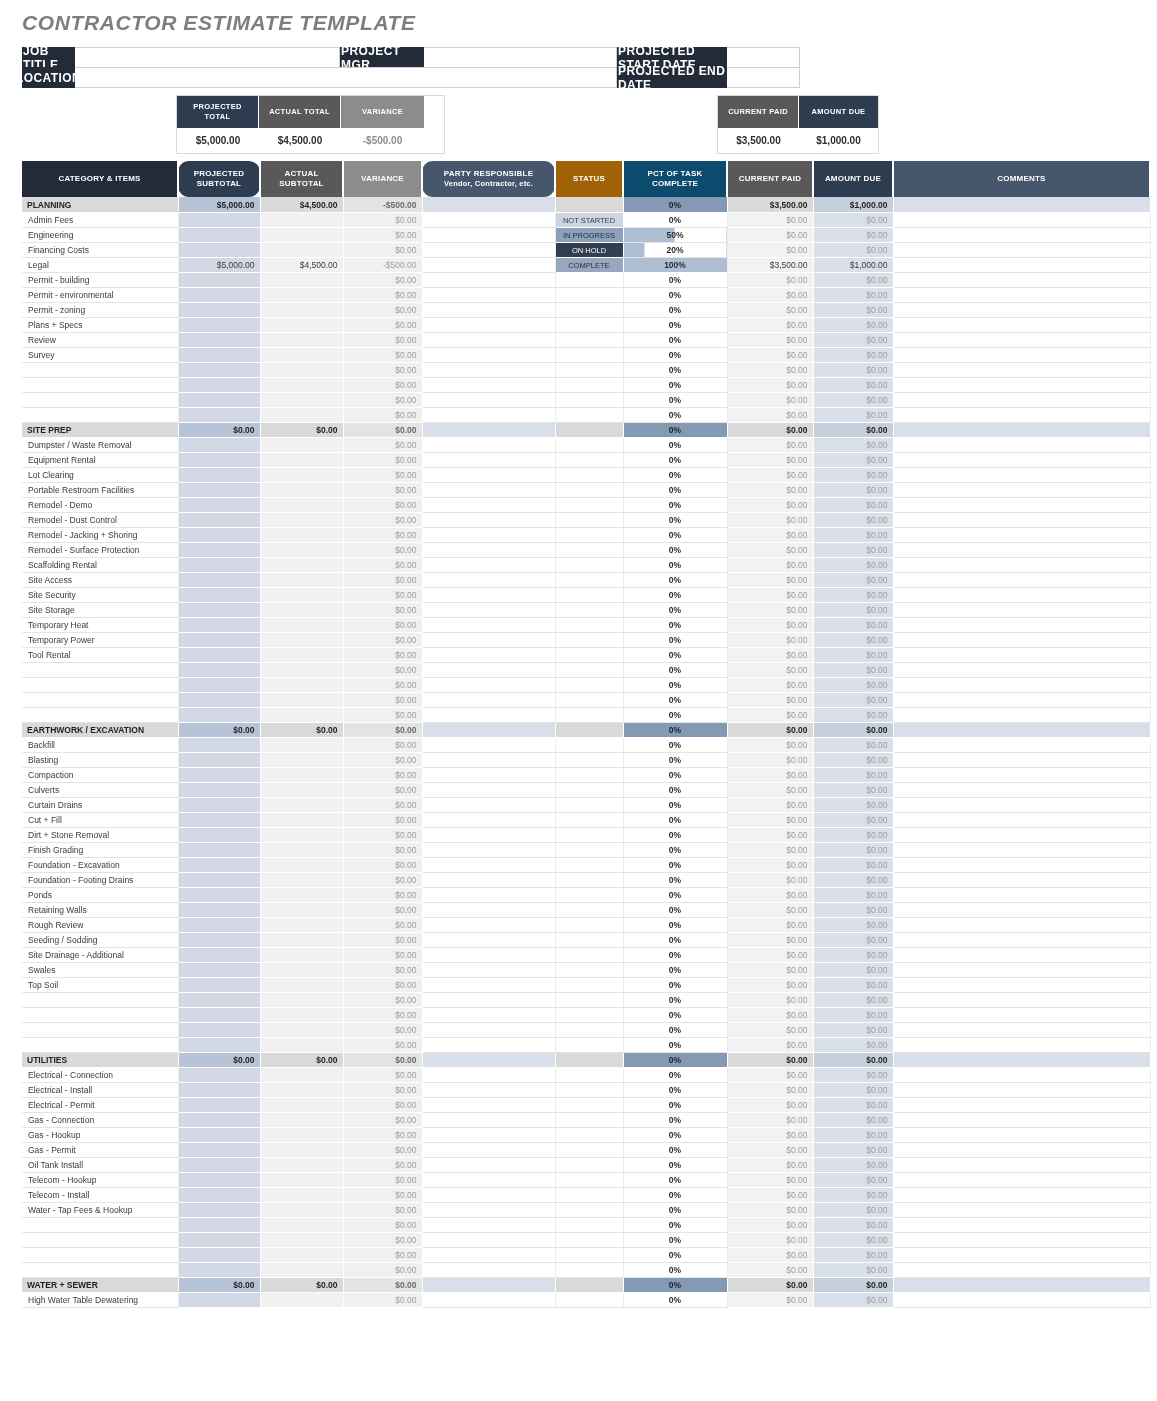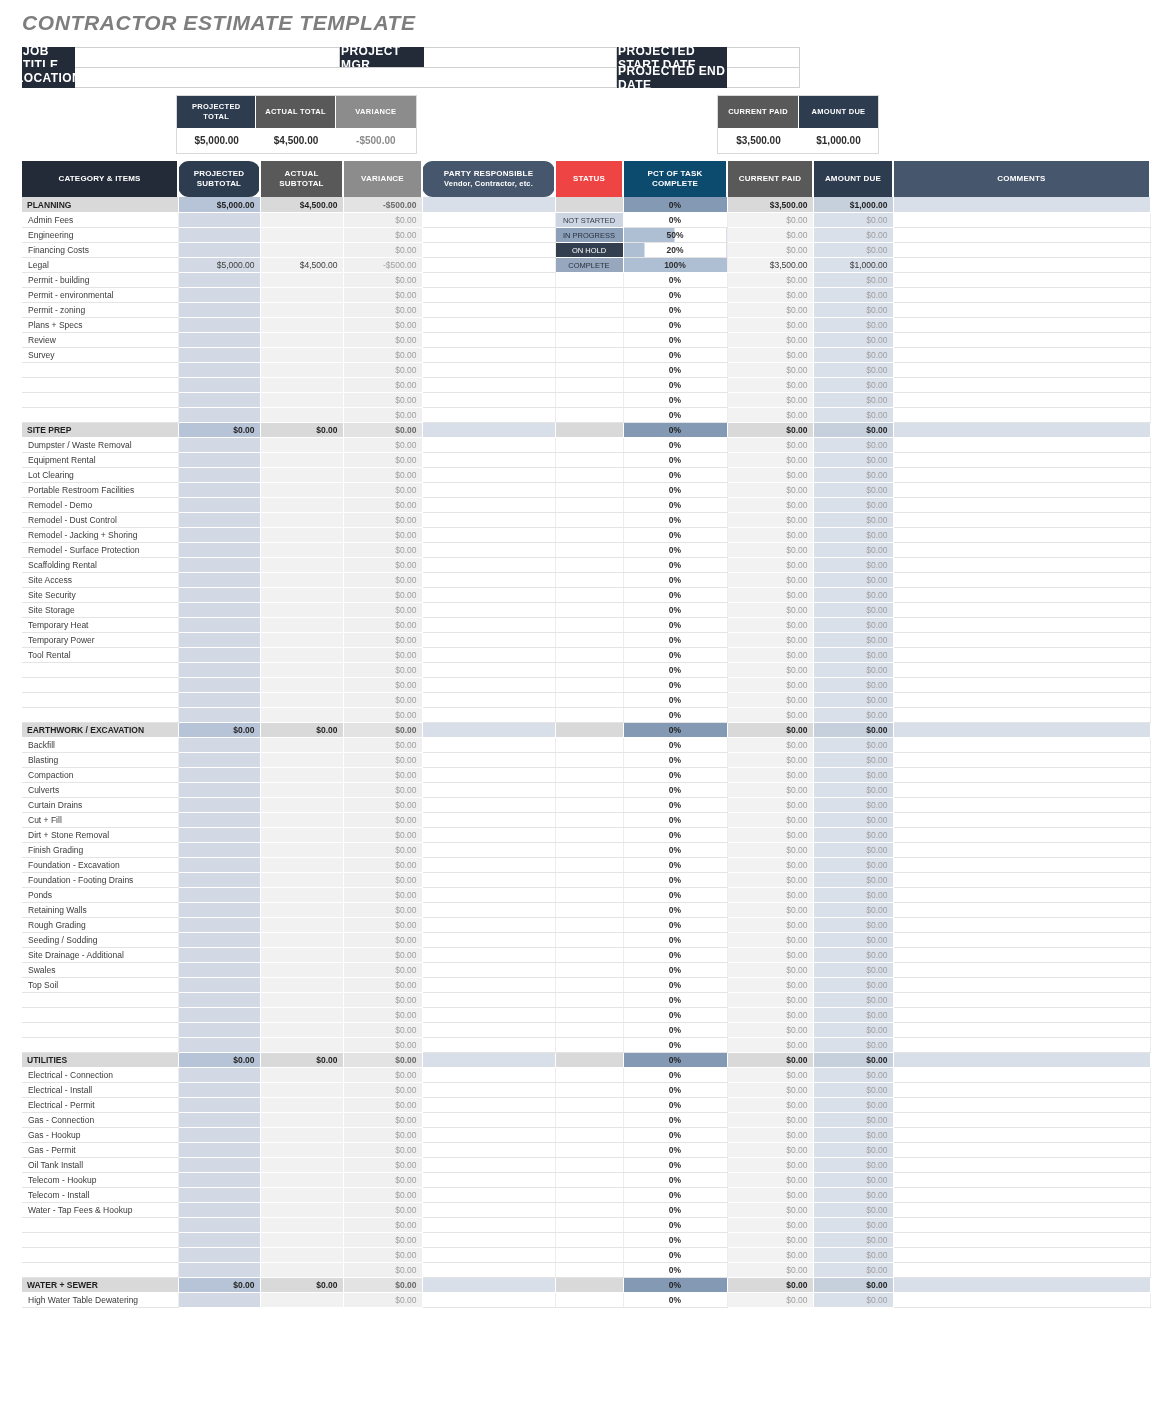--- a/index.html
+++ b/index.html
@@ -17,21 +17,21 @@
             display: flex; align-items: center; justify-content: center; letter-spacing: 0.4px;
             border: 1px solid var(--navy); }
   .finput { background: #fff; border: 1px solid #d0d0d0; border-left: none; }
   .w-l1 { width: 53px; } .w-i1 { width: 265px; } .w-l2 { width: 84px; } .w-i2 { width: 193px; }
   .w-l3 { width: 110px; } .w-i3 { width: 73px; } .w-i4 { width: 542px; }
   .form-row + .form-row { margin-top: -1px; }
 
   
   .summary { position: relative; height: 58px; margin-top: 7px; }
   .sgroup { position: absolute; top: 0; border: 1px solid #d9d9d9; }
-  .sg1 { left: 154px; width: 241px; }
+  .sg1 { left: 154px; width: 269px; }
   .sg2 { left: 695px; width: 162px; }
   .srow { display: flex; }
   .sum-label { height: 32px; color: #fff; font-size: 7.5px; font-weight: bold; letter-spacing: 0.3px;
                display: flex; align-items: center; justify-content: center; text-align: center;
                border-right: 1px solid #fff; padding: 0 4px; line-height: 1.3; }
   .sum-label:last-child { border-right: none; }
   .sum-value { height: 25px; font-size: 10px; font-weight: bold; color: #2e2e2e;
                display: flex; align-items: center; justify-content: center; background: #fff; }
   .sum-value.muted { color: #8c8c8c; }
 
@@ -129,21 +129,21 @@
       <col style="width:80px">
         <col style="width:257px">
     </colgroup>
     <thead>
       <tr>
         <th style="background: rgb(35, 43, 56);"><span>CATEGORY &amp; ITEMS</span></th>
         <th style="background: rgb(46, 60, 80); border-radius: 11px;"><span>PROJECTED SUBTOTAL</span></th>
         <th style="background: rgb(89, 89, 89);"><span>ACTUAL SUBTOTAL</span></th>
         <th style="background: rgb(140, 140, 140);"><span>VARIANCE</span></th>
         <th style="background: rgb(70, 86, 108); border-radius: 11px;"><span>PARTY RESPONSIBLE</span><span class="sub">Vendor, Contractor, etc.</span></th>
-        <th style="background: #ef4444;"><span>STATUS</span></th>
+        <th style="background: #a16207;"><span>STATUS</span></th>
         <th style="background: #0c4a6e;"><span>PCT OF TASK COMPLETE</span></th>
         <th style="background: rgb(89, 89, 89);"><span>CURRENT PAID</span></th>
         <th style="background: rgb(46, 60, 80);"><span>AMOUNT DUE</span></th>
         <th style="background: rgb(70, 86, 108);"><span>COMMENTS</span></th>
       </tr>
     </thead>
     <tbody id="tbody">
         <tr class="section">
           <td class="c-cat">PLANNING</td>
           <td class="c-proj">$5,000.00</td>
@@ -714,21 +714,21 @@
           <td class="c-act"></td>
           <td class="c-var zero">$0.00</td>
           <td class="c-party"></td>
           <td class="c-status"></td>
           <td class="c-pct">0%</td>
           <td class="c-paid zero">$0.00</td>
           <td class="c-due zero">$0.00</td>
           <td class="c-comments"></td>
         </tr>
         <tr class="item">
-          <td class="c-cat">Rough Grading</td>
+          <td class="c-cat">Rough Review</td>
           <td class="c-proj"></td>
           <td class="c-act"></td>
           <td class="c-var zero">$0.00</td>
           <td class="c-party"></td>
           <td class="c-status"></td>
           <td class="c-pct">0%</td>
           <td class="c-paid zero">$0.00</td>
           <td class="c-due zero">$0.00</td>
           <td class="c-comments"></td>
         </tr>

